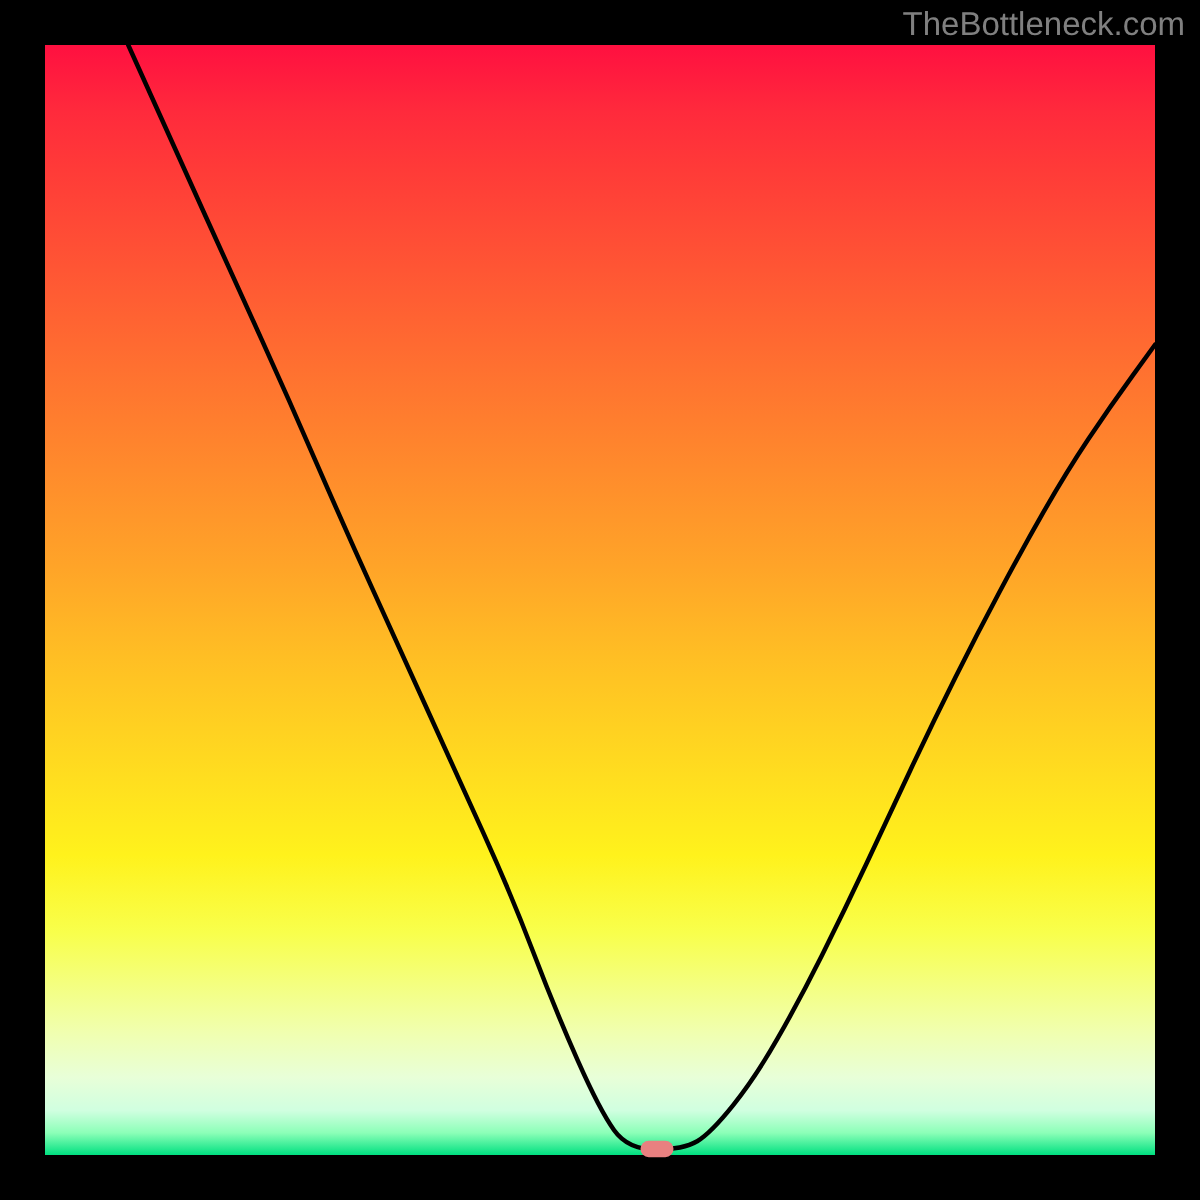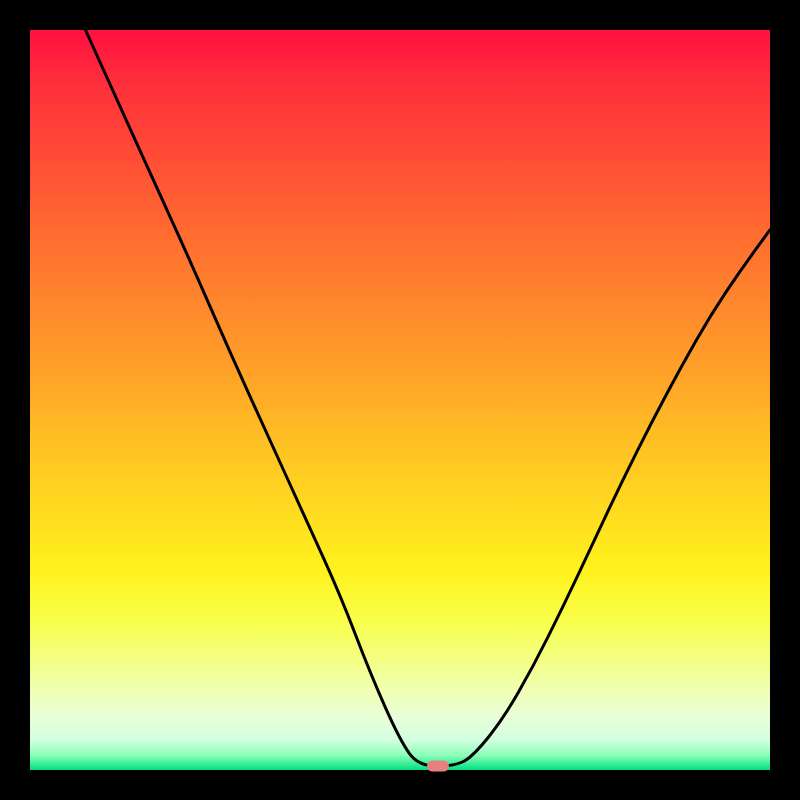--- a/index.html
+++ b/index.html
@@ -75,13 +75,14 @@
 <div class="frame">
   <div class="plot">
 
     <svg class="curve" width="740" height="740" viewBox="0 0 740 740">
       <path id="curve-path" fill="none" stroke="#000" stroke-width="3" stroke-linecap="round" stroke-linejoin="round" d="M 55.5 0.0 Q 55.5 0.0 72.2 37.0 Q 88.8 74.0 107.3 114.7 Q 125.8 155.4 144.3 196.1 Q 162.8 236.8 181.3 279.4 Q 199.8 321.9 218.3 362.6 Q 236.8 403.3 255.3 444.0 Q 273.8 484.7 292.3 525.4 Q 310.8 566.1 325.6 605.0 Q 340.4 643.8 355.2 677.1 Q 370.0 710.4 379.3 723.3 Q 388.5 736.3 407.0 736.3 Q 425.5 736.3 434.8 730.8 Q 444.0 725.2 458.8 706.7 Q 473.6 688.2 488.4 662.3 Q 503.2 636.4 518.0 606.8 Q 532.8 577.2 547.6 545.8 Q 562.4 514.3 577.2 482.8 Q 592.0 451.4 606.8 421.8 Q 621.6 392.2 636.4 364.5 Q 651.2 336.7 666.0 310.8 Q 680.8 284.9 695.6 262.7 Q 710.4 240.5 725.2 220.2 L 740.0 199.8"></path>
     </svg>
 
     <div id="marker" class="marker" style="left: 407.74px; top: 735.56px;"></div>
   </div>
 
+  <div class="watermark">TheBottleneck.com</div>
 </div>
 
 </body></html>

